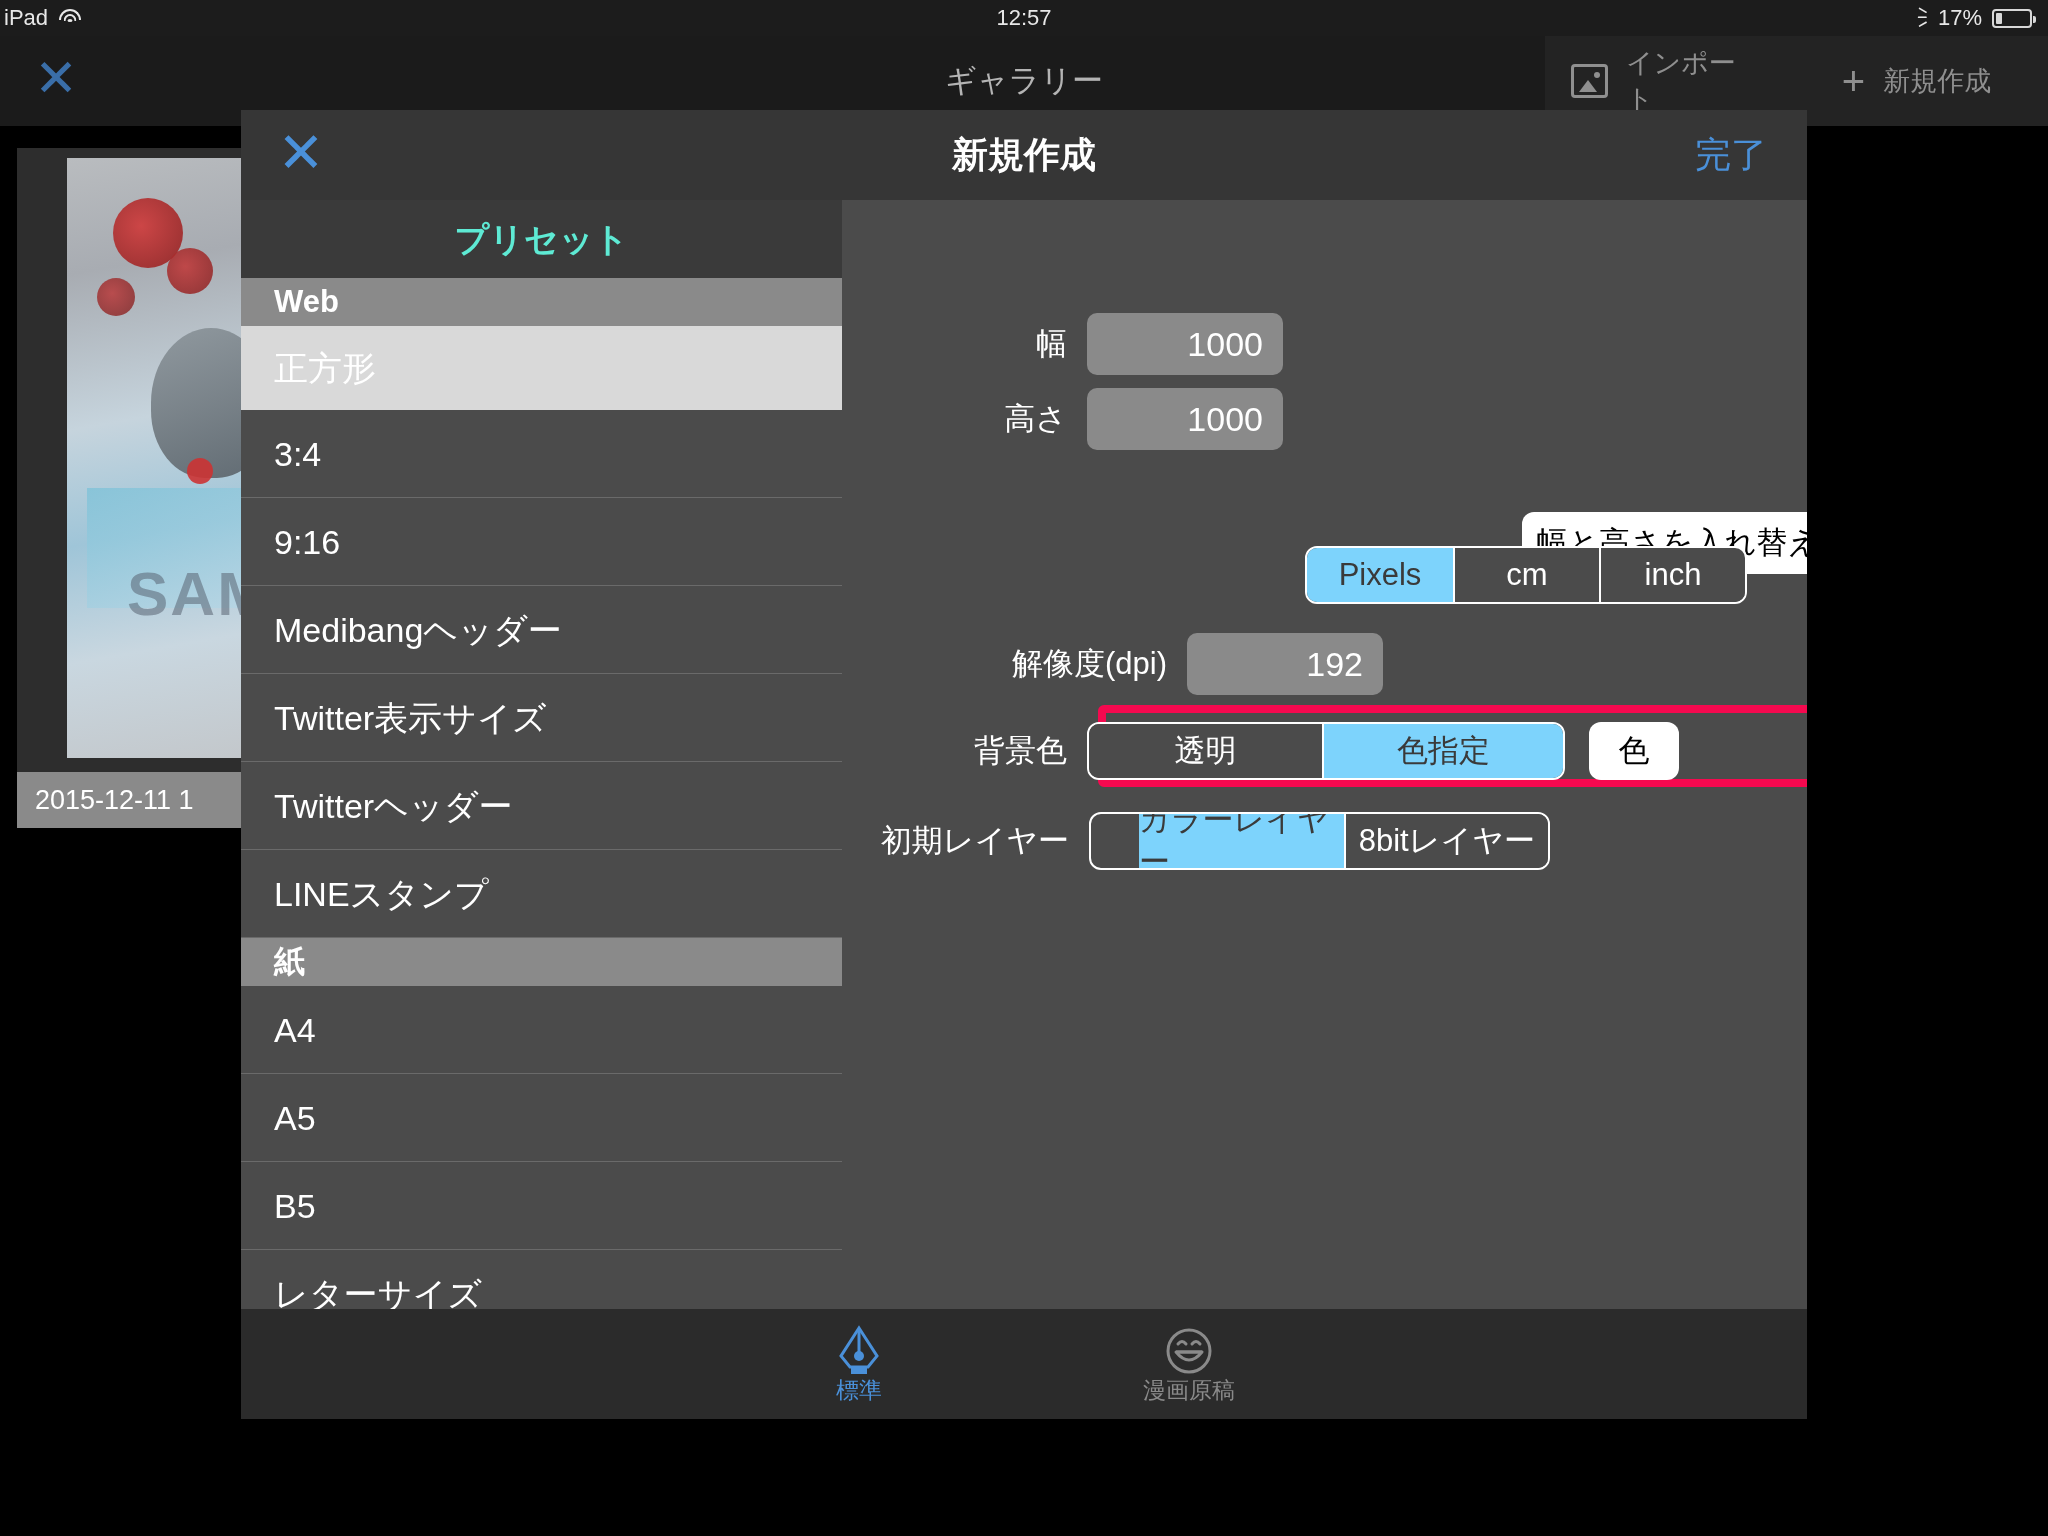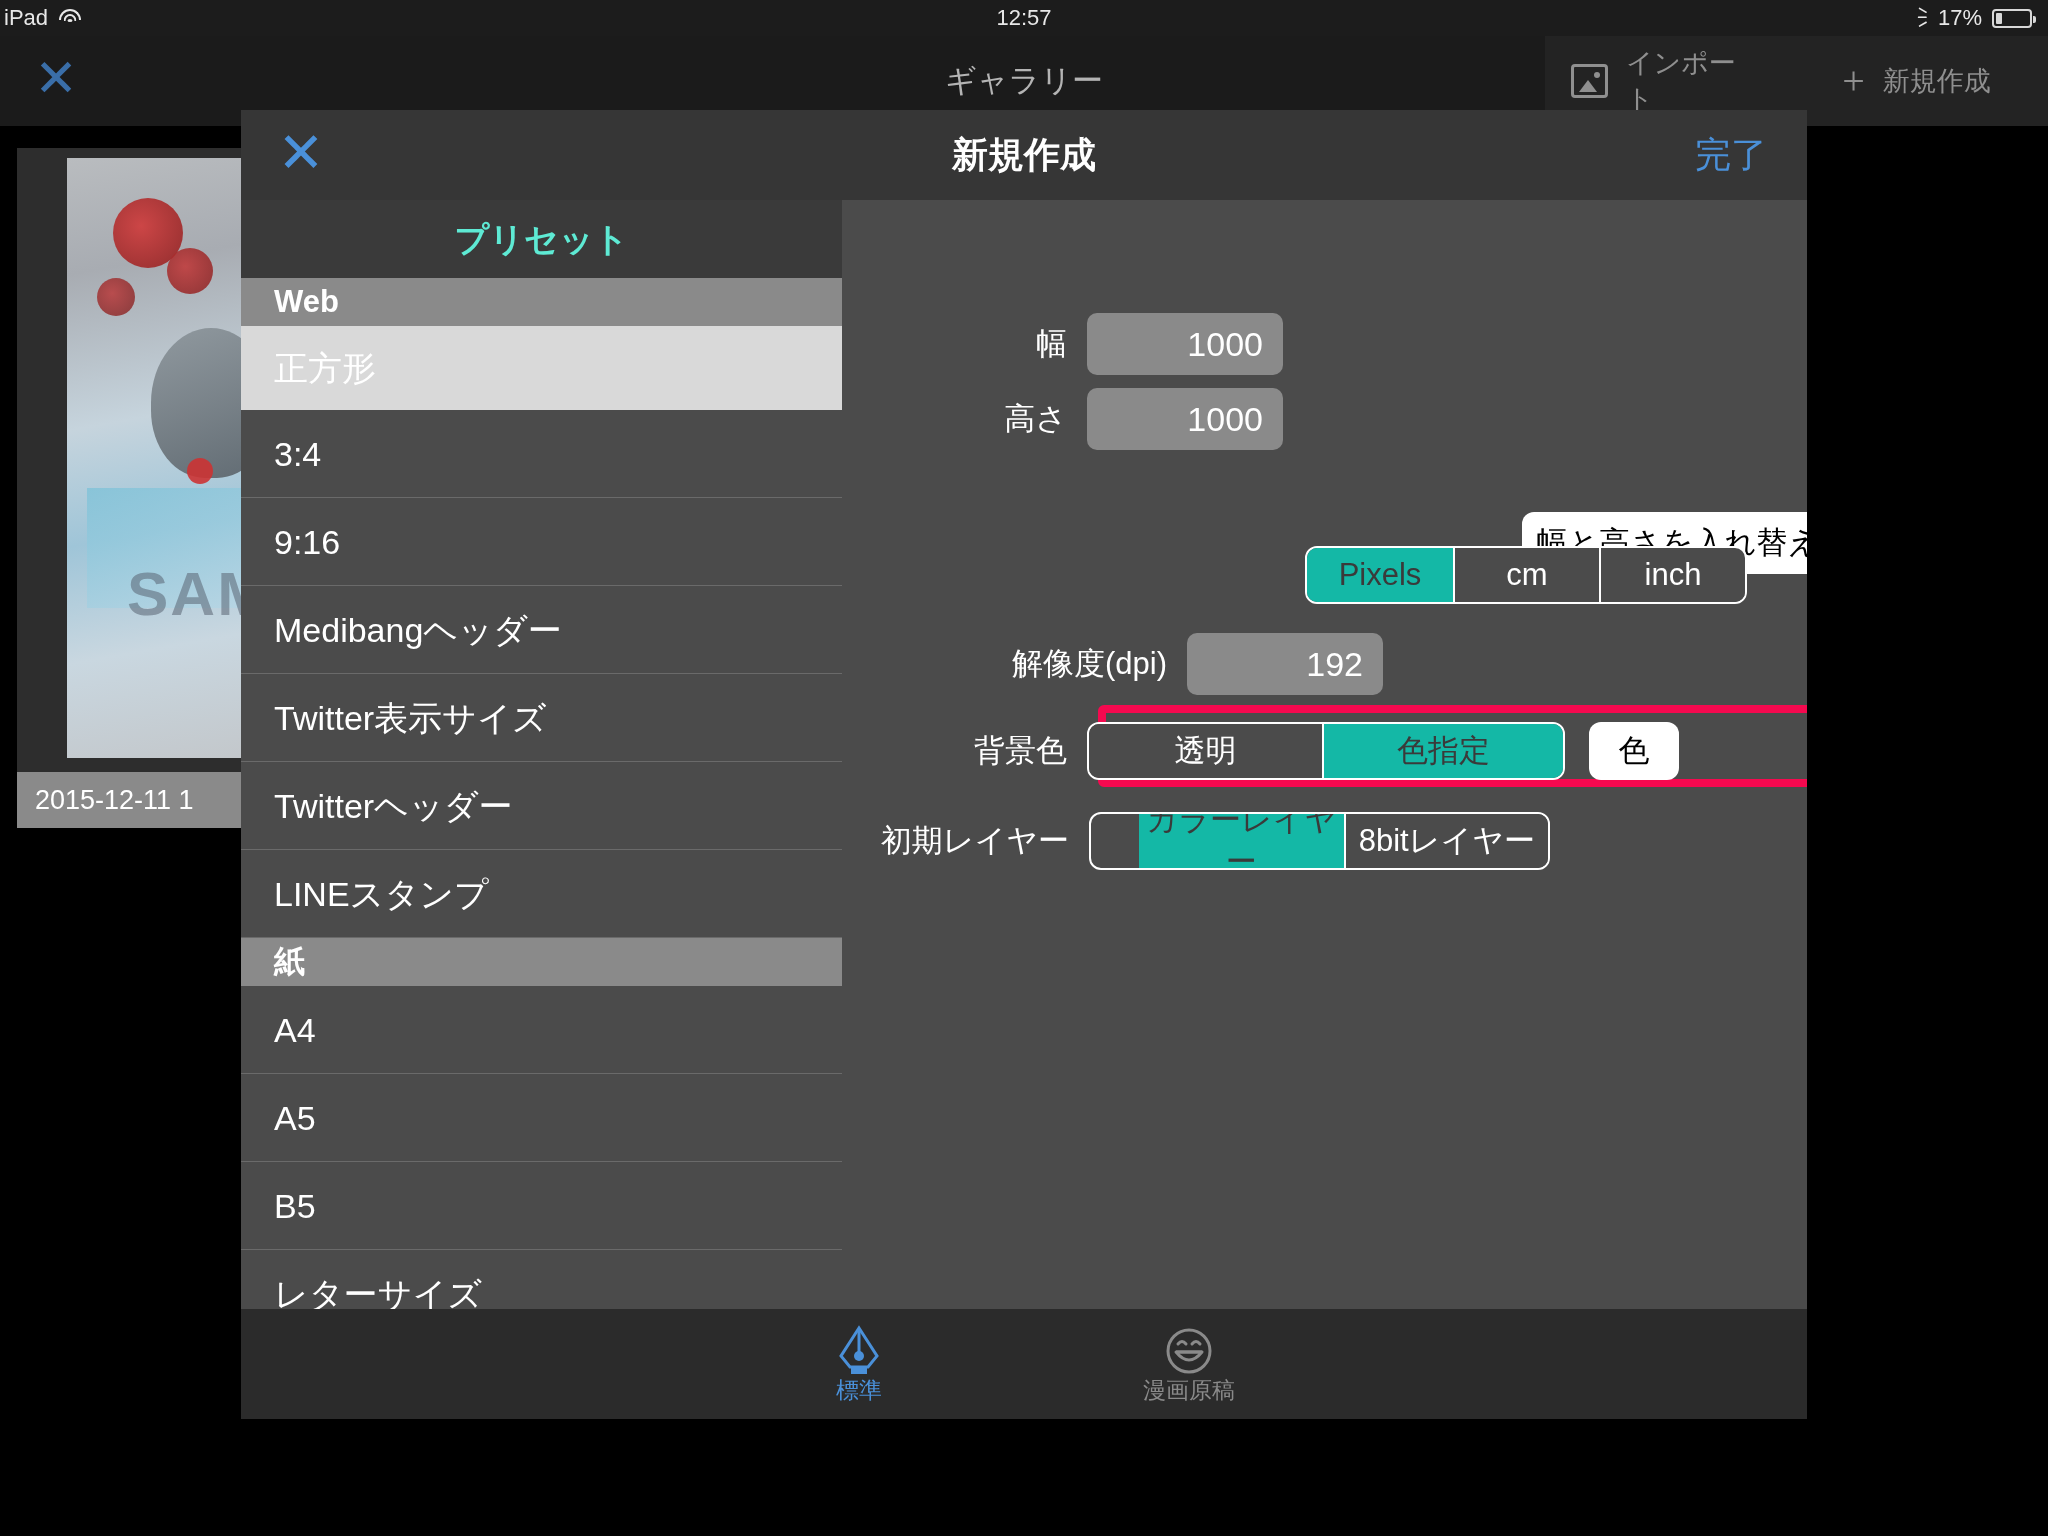--- a/index.html
+++ b/index.html
@@ -45,21 +45,21 @@
     position:absolute; left:32px; top:20px; width:48px; height:48px;
     color:#3a6ea8; font-size:52px; line-height:44px; text-align:center; font-weight:300;
   }
   .gallery-title{
     position:absolute; left:0; top:0; width:2048px; height:90px;
     line-height:90px; text-align:center; font-size:31px; color:#b4b4b4;
   }
   .nav-btn{
     position:absolute; top:0; height:90px; background:#232323;
     display:flex; align-items:center; justify-content:center; gap:18px;
-    font-size:27px; color:#8f8f8f; padding:0 26px;font-family:Liberation Serif, serif;
+    font-size:27px; color:#8f8f8f; padding:0 26px;
   }
   .nav-btn.import{ right:263px; width:240px; }
   .nav-btn.newdoc{ right:0; width:263px; }
   .import-icon{ width:38px; height:34px; border:3px solid #8f8f8f; border-radius:4px; position:relative; }
   .import-icon:before{ content:""; position:absolute; left:5px; bottom:3px; width:0;height:0;
     border-left:9px solid transparent;border-right:9px solid transparent;border-bottom:12px solid #8f8f8f; }
   .import-icon:after{ content:""; position:absolute; right:5px; top:5px; width:6px;height:6px;border-radius:50%;background:#8f8f8f; }
   .plus-icon{ font-size:40px; font-weight:300; line-height:1; color:#8f8f8f; }
 
   
@@ -143,21 +143,21 @@
     font-size:31px; display:flex; align-items:center; justify-content:center;
   }
   .seg{
     display:flex; border:2px solid #fff; border-radius:12px; overflow:hidden; height:58px;
   }
   .seg > div{
     display:flex; align-items:center; justify-content:center;
     font-size:31px; color:#fff; background:#4b4b4b; border-right:2px solid #fff;
   }
   .seg > div:last-child{ border-right:none; }
-  .seg > div.on{ background:#14b8a6; color:#3a3a3a;text-align:center; }
+  .seg > div.on{ background:#7dd3fc; color:#3a3a3a; }
 
   .hl-box{
     position:absolute; border:8px solid #f5094f; border-radius:6px;
   }
 
   
   .tabbar{
     position:absolute; left:0; bottom:0; width:1566px; height:110px;
     background:#2b2b2b; display:flex; align-items:center; justify-content:center; gap:180px;
   }

